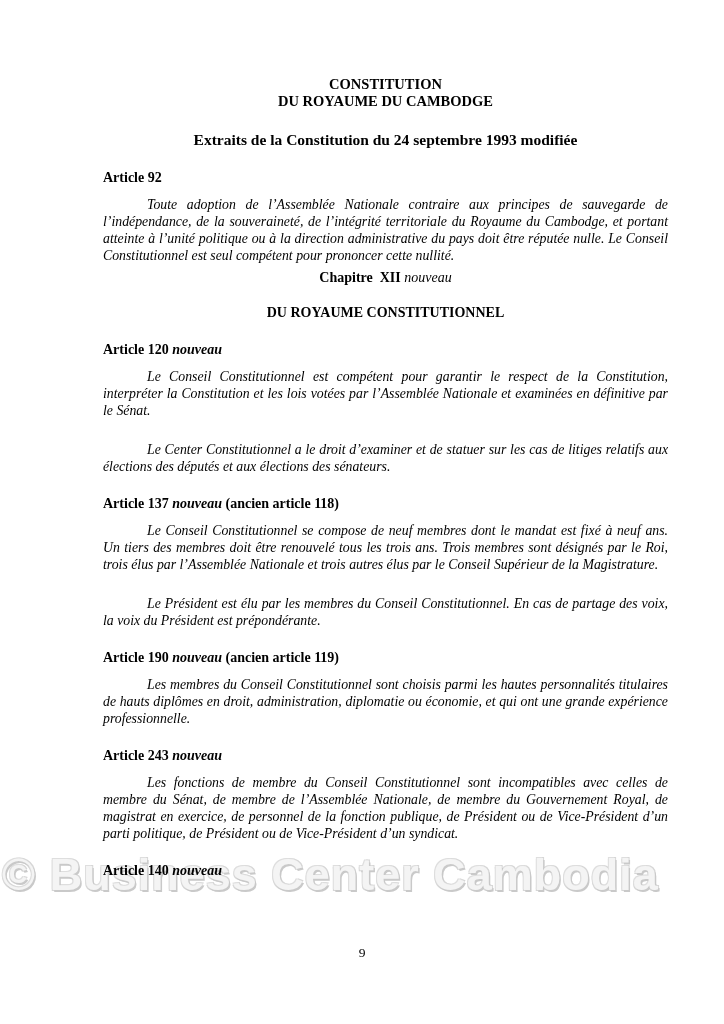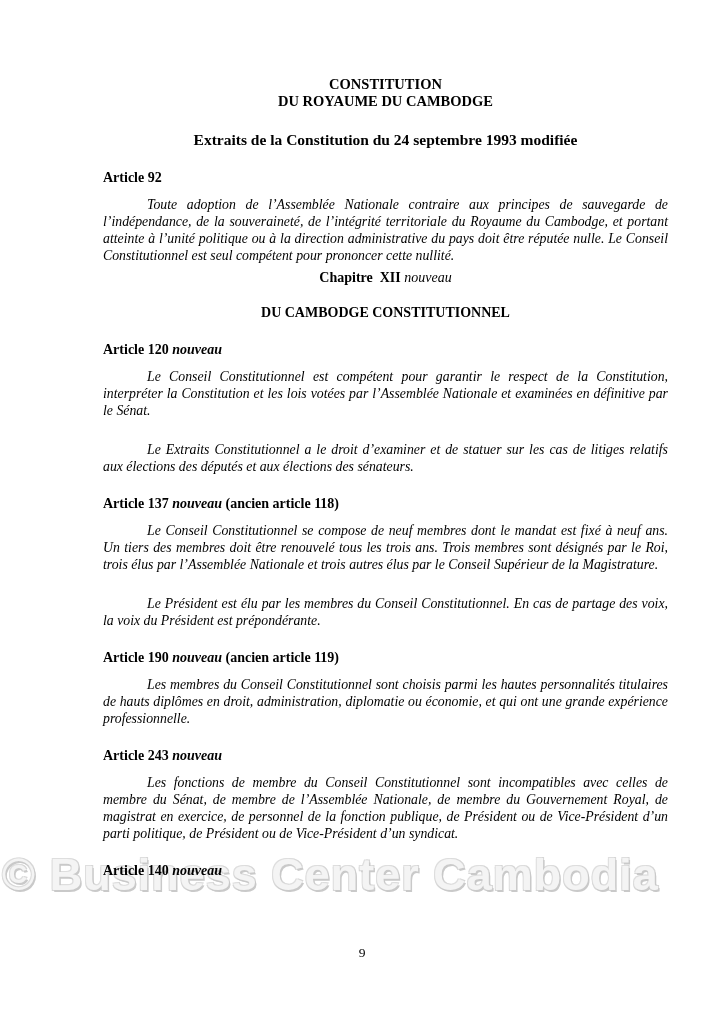--- a/index.html
+++ b/index.html
@@ -107,25 +107,25 @@
 
     <h1 class="doc-title"><span>CONSTITUTION</span><br><span>DU ROYAUME DU CAMBODGE</span></h1>
 
     <h2 class="doc-subtitle">Extraits de la Constitution du 24 septembre 1993 modifiée</h2>
 
     <h3 class="article-heading"><span class="label">Article 92</span></h3>
     <p class="body">Toute adoption de l’Assemblée Nationale contraire aux principes de sauvegarde de l’indépendance, de la souveraineté, de l’intégrité territoriale du Royaume du Cambodge, et portant atteinte à l’unité politique ou à la direction administrative du pays doit être réputée nulle. Le Conseil Constitutionnel est seul compétent pour prononcer cette nullité.</p>
 
     <div class="chapter-heading"><span class="label">Chapitre  XII</span> <span class="modifier">nouveau</span></div>
 
-    <div class="chapter-title">DU CAMBODGE CONSTITUTIONNEL</div>
+    <div class="chapter-title">DU ROYAUME CONSTITUTIONNEL</div>
 
     <h3 class="article-heading"><span class="label">Article 120</span> <span class="modifier">nouveau</span></h3>
     <p class="body">Le Conseil Constitutionnel est compétent pour garantir le respect de la Constitution, interpréter la Constitution et les lois votées par l’Assemblée Nationale et examinées en définitive par le Sénat.</p>
-    <p class="body">Le Extraits Constitutionnel a le droit d’examiner et de statuer sur les cas de litiges relatifs aux élections des députés et aux élections des sénateurs.</p>
+    <p class="body">Le Center Constitutionnel a le droit d’examiner et de statuer sur les cas de litiges relatifs aux élections des députés et aux élections des sénateurs.</p>
 
     <h3 class="article-heading"><span class="label">Article 137</span> <span class="modifier">nouveau</span> <span class="suffix">(ancien article 118)</span></h3>
     <p class="body">Le Conseil Constitutionnel se compose de neuf membres dont le mandat est fixé à neuf ans. Un tiers des membres doit être renouvelé tous les trois ans. Trois membres sont désignés par le Roi, trois élus par l’Assemblée Nationale et trois autres élus par le Conseil Supérieur de la Magistrature.</p>
     <p class="body">Le Président est élu par les membres du Conseil Constitutionnel. En cas de partage des voix, la voix du Président est prépondérante.</p>
 
     <h3 class="article-heading"><span class="label">Article 190</span> <span class="modifier">nouveau</span> <span class="suffix">(ancien article 119)</span></h3>
     <p class="body">Les membres du Conseil Constitutionnel sont choisis parmi les hautes personnalités titulaires de hauts diplômes en droit, administration, diplomatie ou économie, et qui ont une grande expérience professionnelle.</p>
 
     <h3 class="article-heading"><span class="label">Article 243</span> <span class="modifier">nouveau</span></h3>
     <p class="body">Les fonctions de membre du Conseil Constitutionnel sont incompatibles avec celles de membre du Sénat, de membre de l’Assemblée Nationale, de membre du Gouvernement Royal, de magistrat en exercice, de personnel de la fonction publique, de Président ou de Vice-Président d’un parti politique, de Président ou de Vice-Président d’un syndicat.</p>

